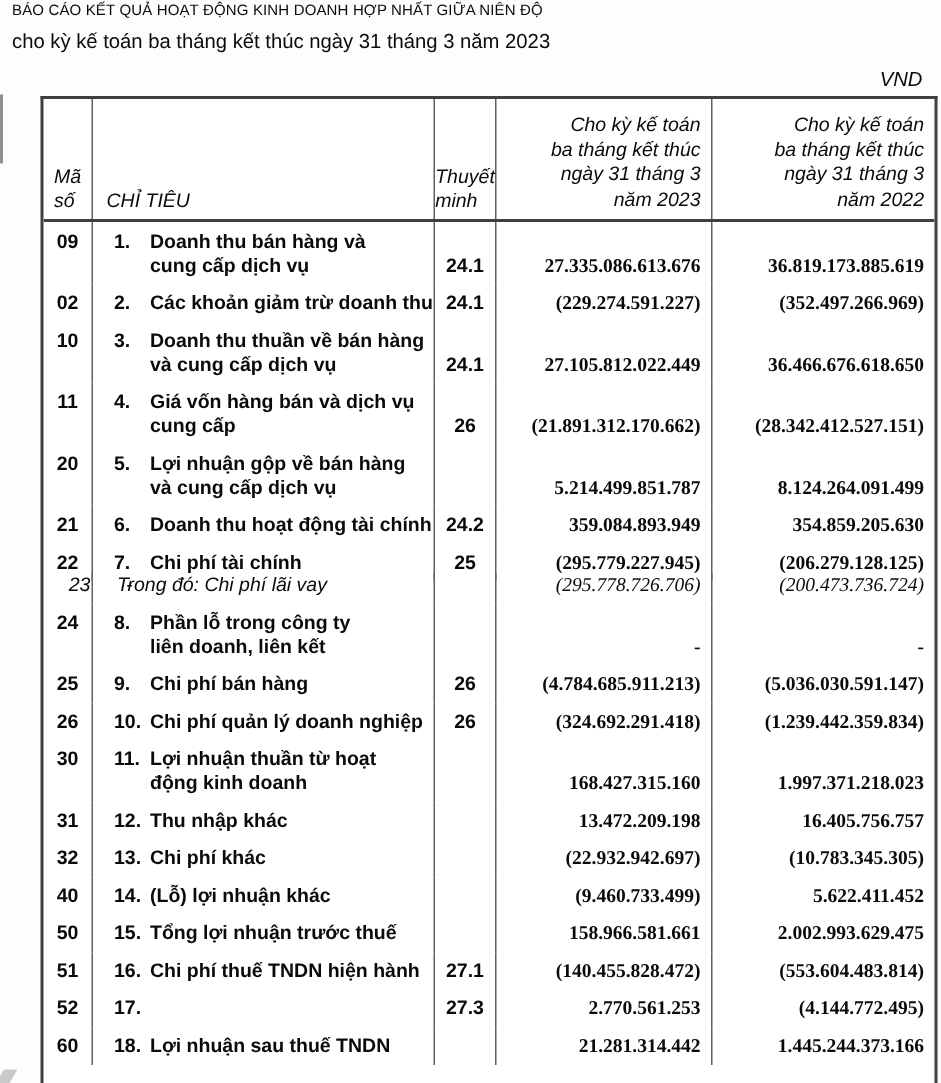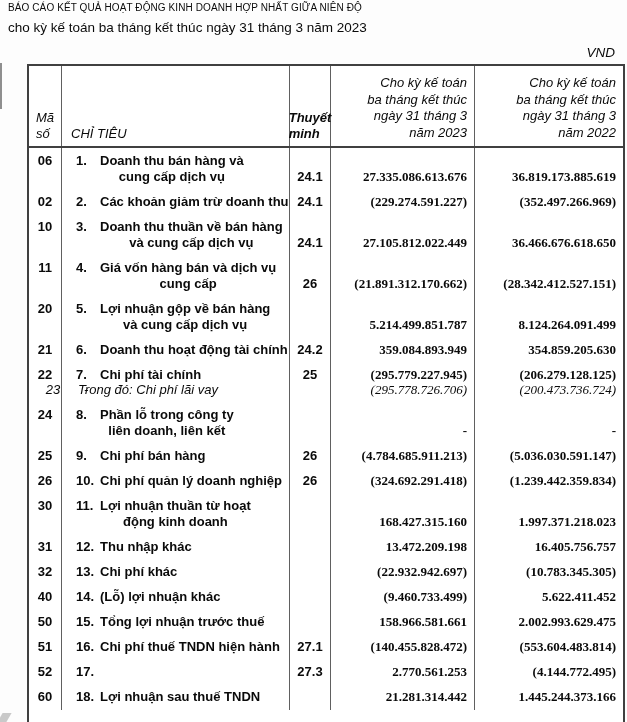--- a/index.html
+++ b/index.html
@@ -24,30 +24,30 @@
   
   .thead { height:82px; border-bottom:2px solid #404040; }
   .th {
     border-right:1px solid #606060; font-style:italic; font-size:13px;
     display:flex; flex-direction:column; justify-content:flex-end; padding-bottom:5px;
     line-height:15.5px; white-space:pre-line;
   }
   .th:last-child { border-right:none; }
   .th-code { align-items:center; }
   .th-item { padding-left:9px; }
-  .th-note { align-items:center;font-weight:bold; }
+  .th-note { align-items:center; }
   .th-val  { text-align:right; padding-right:7px; line-height:16.5px; }
 
   
   .row .cell { border-right:1px solid #606060; font-size:13px; padding-top:4.5px; padding-bottom:4.5px; line-height:16px; }
   .row .cell:last-child { border-right:none; }
   .c-code { font-weight:700; text-align:center; }
   .c-item { position:relative; padding-left:38px; padding-right:2px; font-weight:700; }
   .num { position:absolute; left:14px; top:4.5px; }
-  .lbl { white-space:pre; display:inline-block;text-align:center; }
+  .lbl { white-space:pre; display:inline-block; }
   .c-note { font-weight:700; display:flex; align-items:flex-end; justify-content:center; }
   .c-val  { font-weight:700; display:flex; align-items:flex-end; justify-content:flex-end; text-align:right; padding-right:7px;font-family:Liberation Serif, serif; }
 
   
   .row.sub { margin-top:-5px; }
   .row.sub .cell { padding-top:0;padding-left:16px; }
   .row.sub .c-code { font-weight:400; font-style:italic; }
   .row.sub .c-item { font-weight:400; font-style:italic; }
   .row.sub .num { left:22px; top:0; }
   .row.sub .c-val { font-weight:400; font-style:italic; }
@@ -75,21 +75,21 @@
 năm 2023</div>
       <div class="th th-val">Cho kỳ kế toán
 ba tháng kết thúc
 ngày 31 tháng 3
 năm 2022</div>
     </div>
 
     <div class="tbody">
 
     <div class="row grid">
-        <div class="cell c-code"><span>06</span></div>
+        <div class="cell c-code"><span>09</span></div>
         <div class="cell c-item">
           <span class="num">1.</span>
           <span class="lbl">Doanh thu bán hàng và
 cung cấp dịch vụ</span>
         </div>
         <div class="cell c-note">
             <span>24.1</span>
           </div>
         <div class="cell c-val">
             <span>27.335.086.613.676</span>

